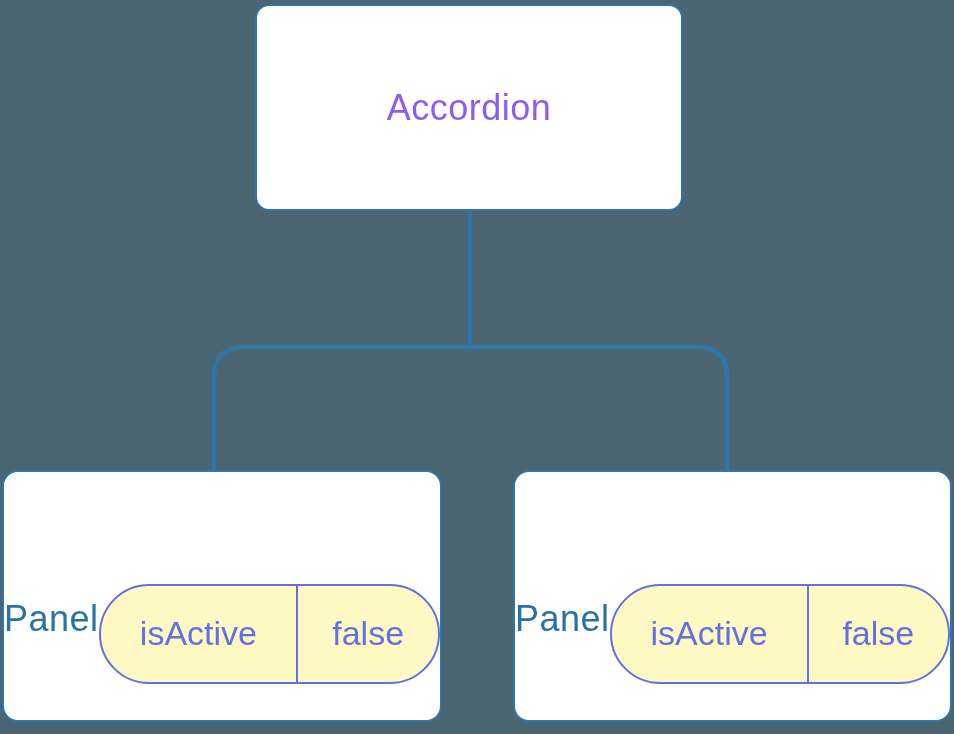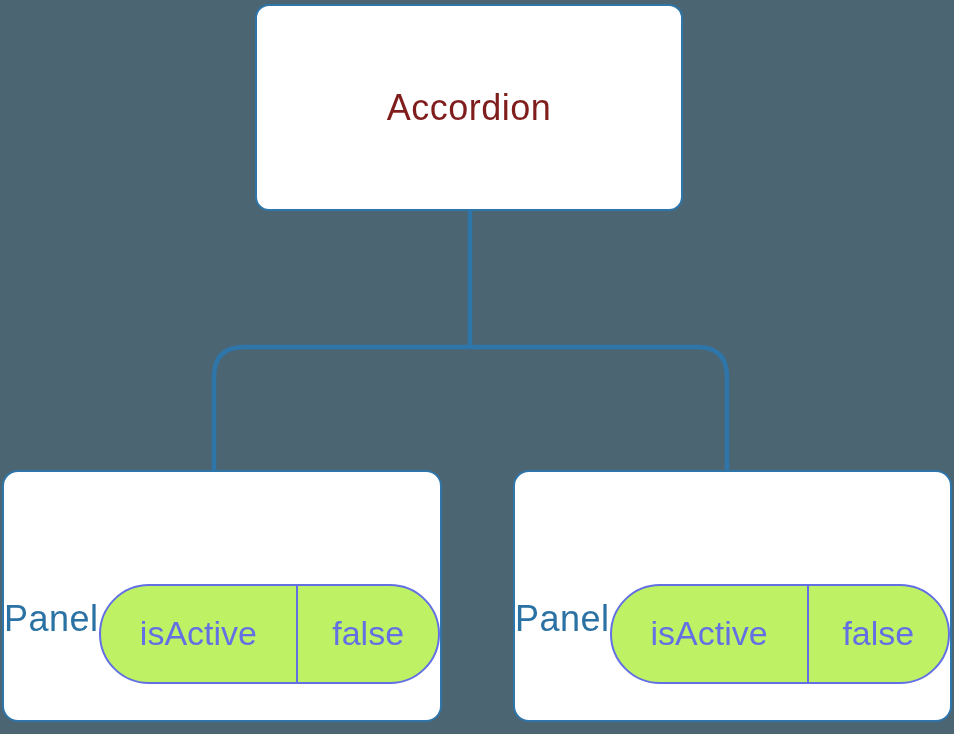--- a/index.html
+++ b/index.html
@@ -36,21 +36,21 @@
     left: 255px;
     top: 4px;
     width: 428px;
     height: 207px;
     border-radius: 14px;
     display: flex;
     align-items: center;
     justify-content: center;
   }
   .root-label {
-    color: #7f1d1d;
+    color: #8b5cf6;
     font-size: 36px;
     font-weight: 500;
     letter-spacing: 0.5px;
   }
   .panel-node {
     top: 470px;
     width: 440px;
     height: 252px;
     border-radius: 16px;
     display: flex;
@@ -67,21 +67,21 @@
     line-height: 44px;
     letter-spacing: 0.5px;
   }
   .state-pill {
     margin-top: 29px;
     width: 368px;
     height: 100px;
     box-sizing: border-box;
     border: 2.5px solid #6370e4;
     border-radius: 52px;
-    background: #bef264;
+    background: #fef9c3;
     display: flex;
     overflow: hidden;
   }
   .pill-cell {
     display: flex;
     align-items: center;
     justify-content: center;
     color: #6370e4;
     font-size: 34px;
     font-weight: 500;

